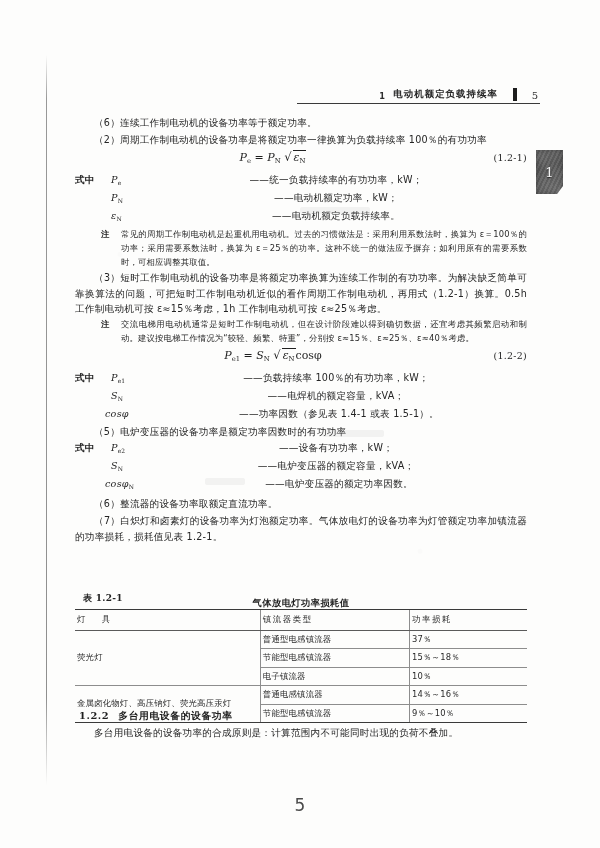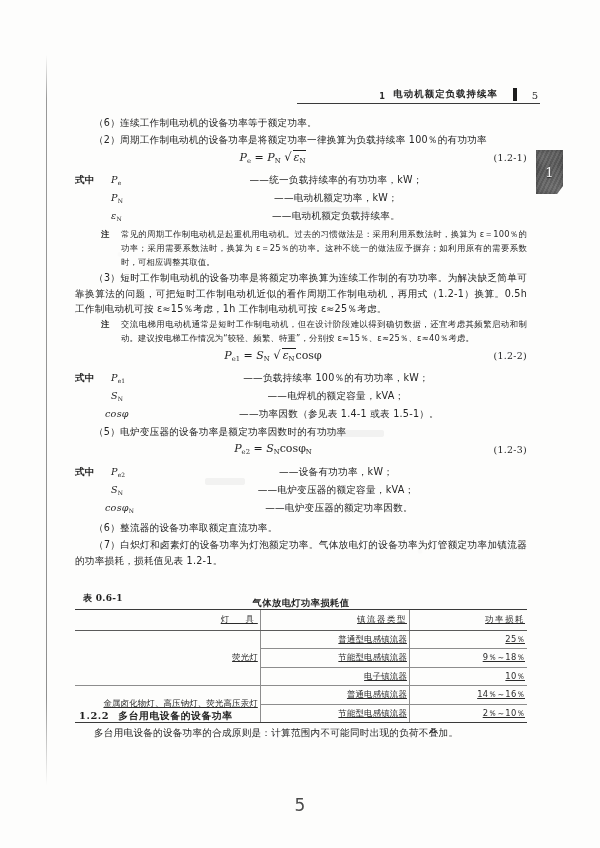--- a/index.html
+++ b/index.html
@@ -240,27 +240,26 @@
     letter-spacing: .5px;
     color: #1f1f1f;
   }
   table.dtbl {
     width: 100%;
     border-collapse: collapse;
     font-size: 8.4px;
     color: #2a2a2a;
   }
   table.dtbl th, table.dtbl td {
-    text-align: right;
+    text-align: left;
     vertical-align: middle;
     padding: 3px 2px;
     border: none;
     line-height: 11.5px;
     letter-spacing: .2px;
-    text-decoration: underline;
   }
   table.dtbl thead th {
     border-top: 1.4px solid #3a3a3a;
     border-bottom: .8px solid #5a5a5a;
     font-weight: normal;
     padding: 4px 2px;
     letter-spacing: 1.6px;
   }
   table.dtbl thead th.hdr-lamp { letter-spacing: 4px; }
   table.dtbl tbody td {
@@ -394,26 +393,20 @@
       </div>
       <div class="defrow">
         <span class="lead"></span>
         <span class="sym wide">cosφ</span>
         <span class="txt">——功率因数（参见表 1.4-1 或表 1.5-1）。</span>
       </div>
     </div>
 
     <p class="para ind">（5）电炉变压器的设备功率是额定功率因数时的有功功率</p>
 
-    <div class="eq">
-      <div class="body">
-        <i class="v">P</i><sub class="s">e2</sub> = <i class="v">S</i><sub class="s">N</sub><span>cosφ</span><sub class="s">N</sub>
-      </div>
-      <div class="num">(1.2-3)</div>
-    </div>
 
     <div class="deflist">
       <div class="defrow">
         <span class="lead">式中</span>
         <span class="sym"><i class="v">P</i><sub class="s">e2</sub></span>
         <span class="txt">——设备有功功率，kW；</span>
       </div>
       <div class="defrow">
         <span class="lead"></span>
         <span class="sym"><i class="v">S</i><sub class="s">N</sub></span>
@@ -429,58 +422,58 @@
     <p class="para ind">（6）整流器的设备功率取额定直流功率。</p>
     <p class="para ind">（7）白炽灯和卤素灯的设备功率为灯泡额定功率。气体放电灯的设备功率为灯管额定功率加镇流器的功率损耗，损耗值见表 1.2-1。</p>
   </div>
 
   <div class="smudge" style="left:300px; top:207px; width:70px; height:7px;"></div>
   <div class="smudge" style="left:322px; top:430px; width:62px; height:7px;"></div>
   <div class="smudge" style="left:205px; top:478px; width:40px; height:7px;"></div>
 
   <div id="tblwrap">
     <div class="tbl-caption">
-      <span class="tnum2">表 0.6-1</span>
+      <span class="tnum2">表 1.2-1</span>
       <span class="ttitle">气体放电灯功率损耗值</span>
     </div>
     <table class="dtbl">
       <colgroup>
         <col class="col-a">
           <col class="col-b">
           <col class="col-c">
       </colgroup>
       <thead>
         <tr>
           <th class="hdr-lamp">灯　具</th>
           <th class="vline">镇流器类型</th>
           <th class="vline">功率损耗</th>
         </tr>
       </thead>
       <tbody>
         <tr>
           <td class="grp" rowspan="3">荧光灯</td>
           <td class="vline">普通型电感镇流器</td>
-          <td class="vline">25％</td>
+          <td class="vline">37％</td>
         </tr>
         <tr>
           <td class="vline">节能型电感镇流器</td>
-          <td class="vline">9％～18％</td>
+          <td class="vline">15％～18％</td>
         </tr>
         <tr>
           <td class="vline">电子镇流器</td>
           <td class="vline">10％</td>
         </tr>
         <tr>
           <td class="grp last" rowspan="2">金属卤化物灯、高压钠灯、荧光高压汞灯</td>
           <td class="vline">普通电感镇流器</td>
           <td class="vline">14％～16％</td>
         </tr>
         <tr>
           <td class="vline">节能型电感镇流器</td>
-          <td class="vline">2％～10％</td>
+          <td class="vline">9％～10％</td>
         </tr>
       </tbody>
     </table>
   </div>
 
   <div id="sec122">
     <div class="sec-head">
       <span class="sn">1.2.2</span><span>多台用电设备的设备功率</span>
     </div>
     <p class="para ind">多台用电设备的设备功率的合成原则是：计算范围内不可能同时出现的负荷不叠加。</p>

